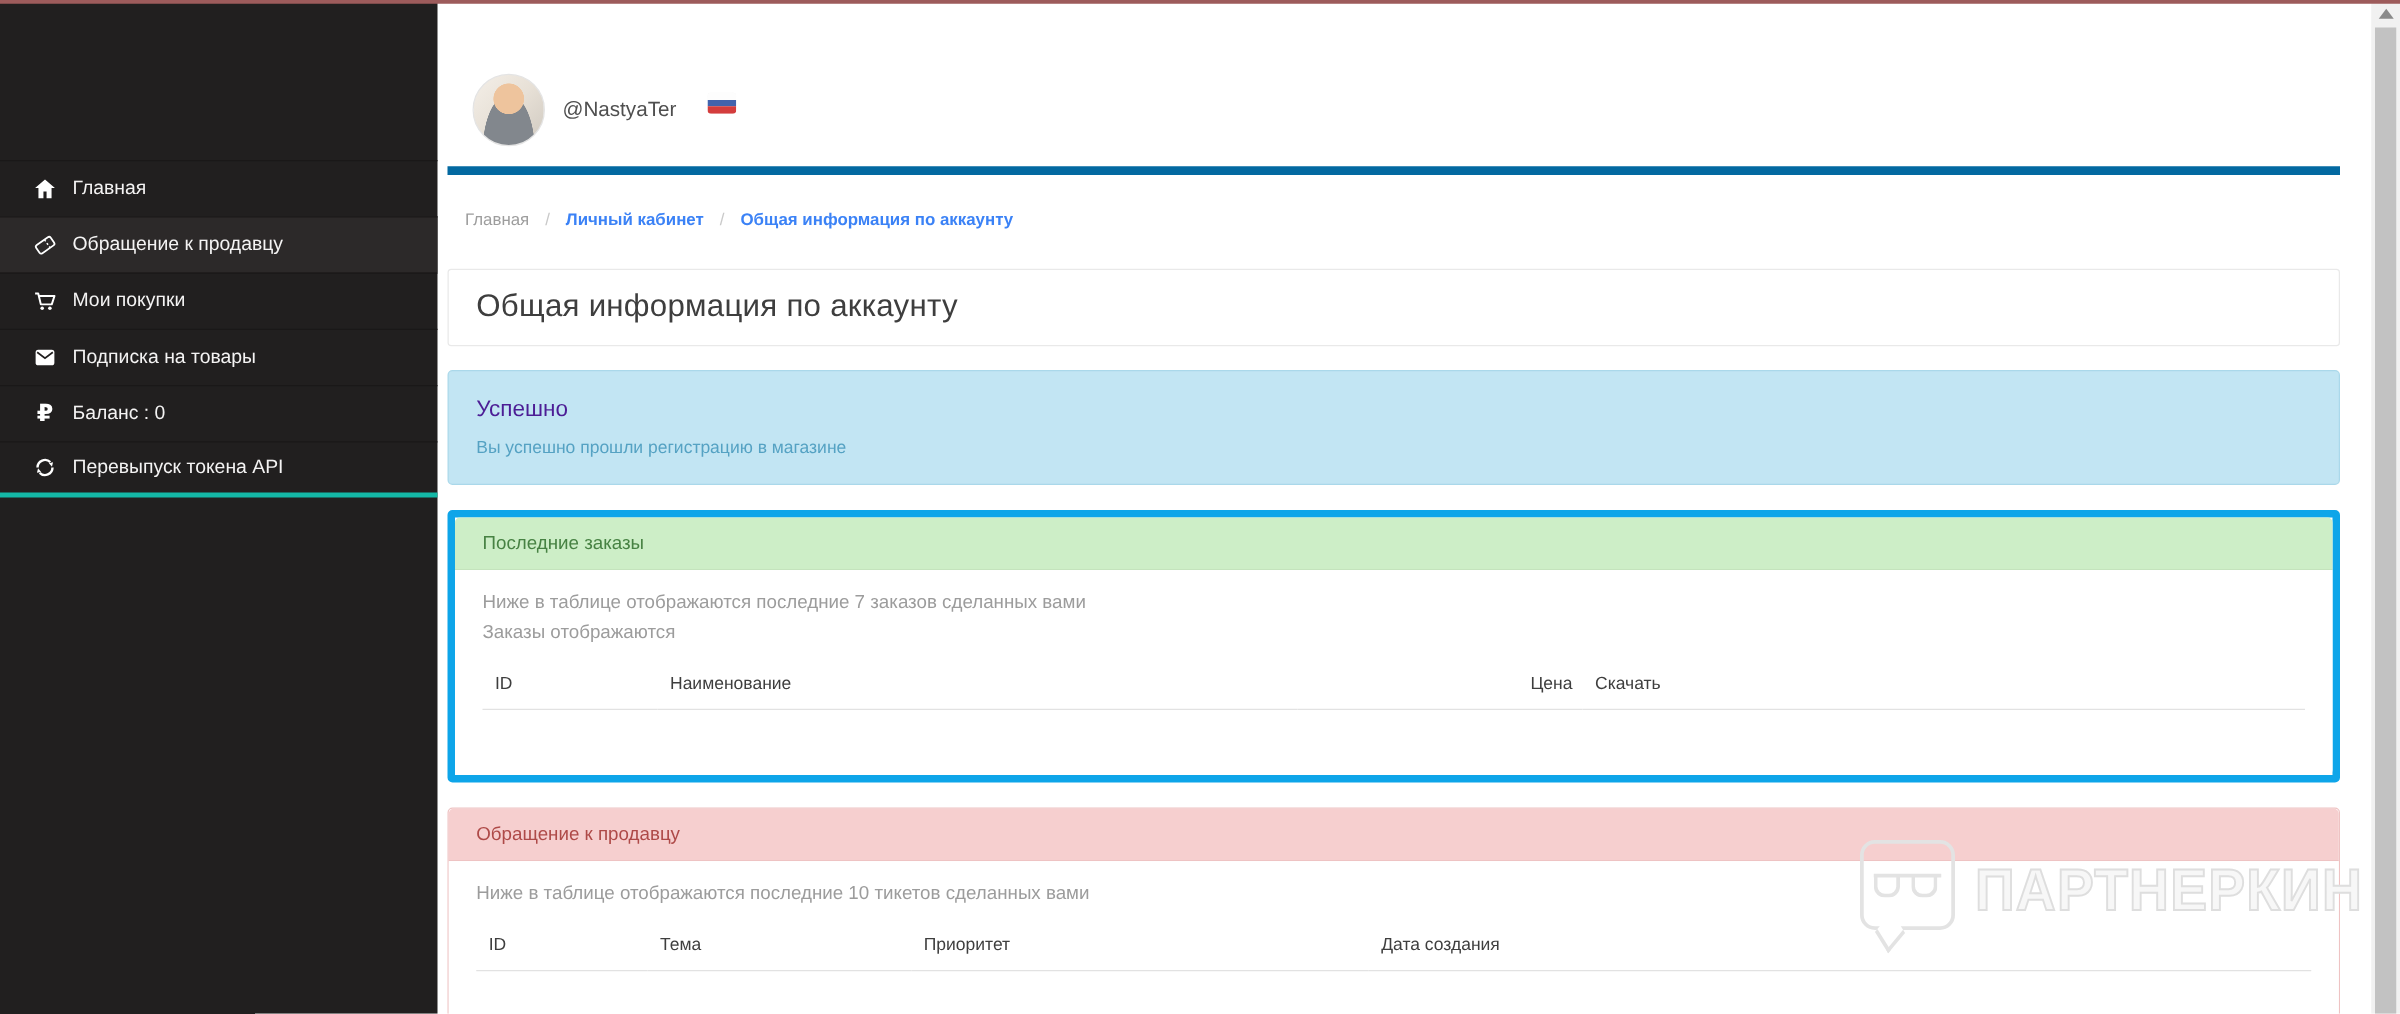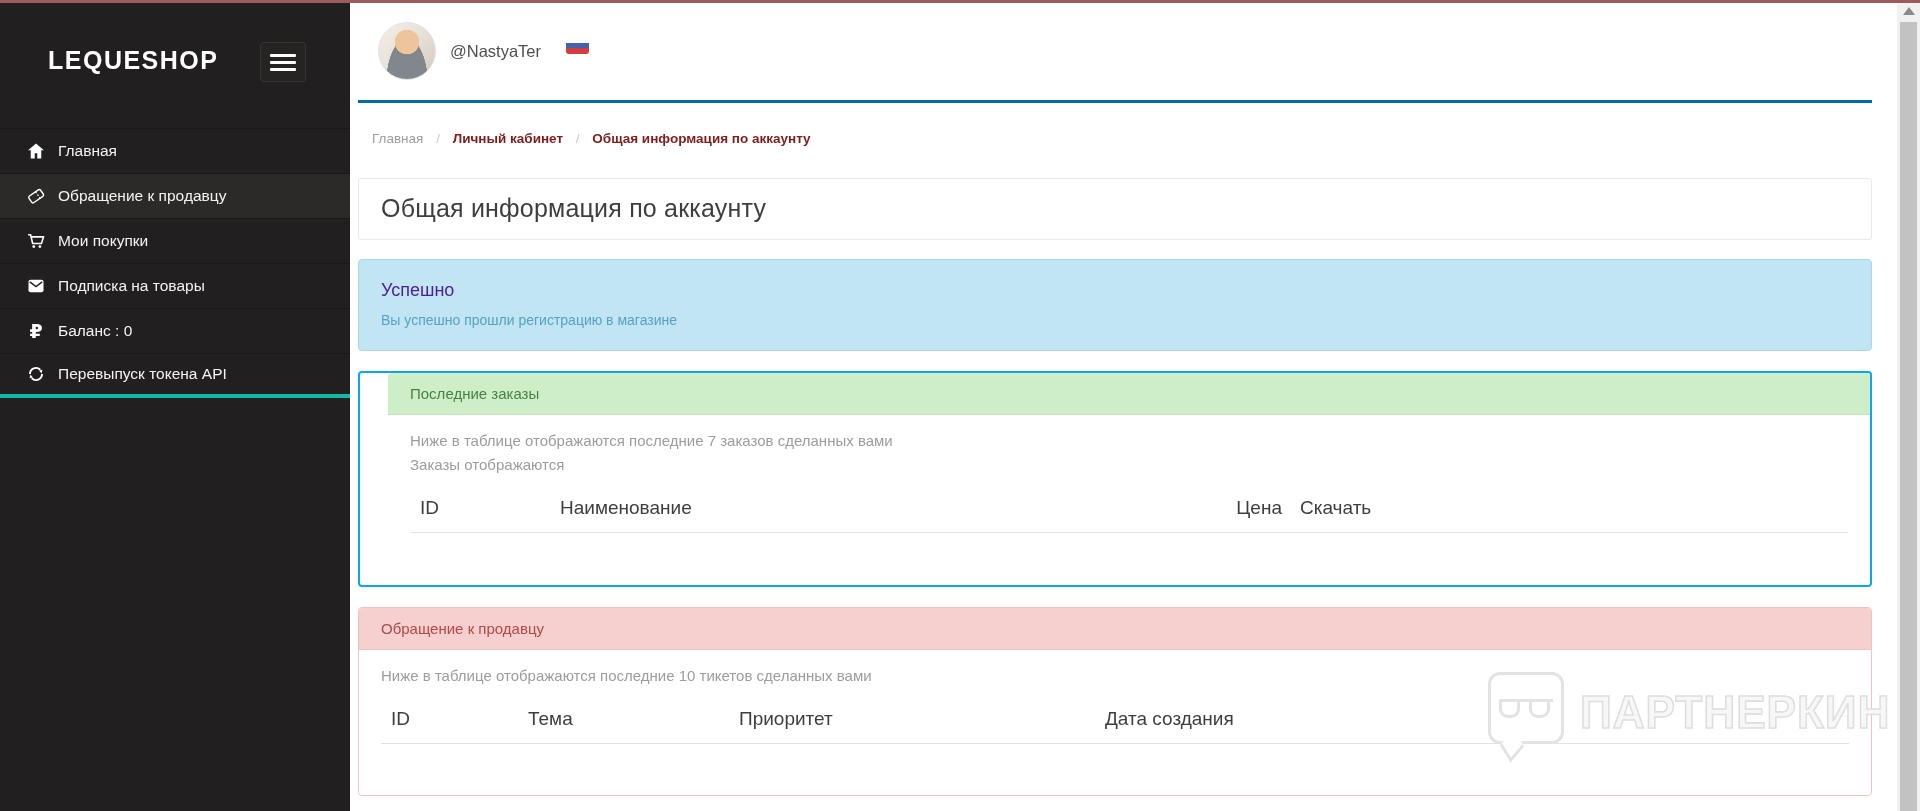--- a/index.html
+++ b/index.html
@@ -28,63 +28,63 @@
   .nav-ico { width:22px; height:22px; margin-left:25px; display:flex; align-items:center; justify-content:center;
              color:#fff; flex:none; }
   .nav-ico svg { width:20px; height:20px; }
   .rubchar { font-family:"DejaVu Sans",sans-serif; font-size:19px; font-weight:bold; color:#fff; line-height:1; }
   .nav-label { color:#f4f3f3; font-size:15.5px; margin-left:11px; white-space:nowrap; }
 
   
   .content { position:absolute; left:350px; top:0; width:1547px; height:811px; background:#fff; overflow:hidden; }
   .container { margin:0 25px 0 8px; } 
 
-  .pagehead { position:relative; height:103px; border-bottom:3px solid #0369a1; }
+  .pagehead { position:relative; height:103px; border-bottom:7px solid #0369a1;margin-top:37px; }
   .avatar { position:absolute; left:20px; top:22px; width:58px; height:58px; border-radius:50%;
             border:1px solid #e4e4e4; cursor:pointer; overflow:hidden;
             background:
               radial-gradient(circle at 50% 34%, #eec49d 0 26%, rgba(0,0,0,0) 27%),
               radial-gradient(ellipse at 50% 108%, #82878d 0 52%, rgba(0,0,0,0) 53%),
               linear-gradient(135deg, #f4efe8 0%, #e7e0d6 50%, #cfc9c0 100%); }
   .username { position:absolute; left:92px; top:42px; font-size:16.5px; color:#4f4f4f; cursor:pointer; }
   .flag { position:absolute; left:208px; top:37px; width:23px; height:17px; border-radius:3px; overflow:hidden;
           cursor:pointer; box-shadow:0 0 0 1px rgba(0,0,0,0.06) inset; }
   .flag i { display:block; height:33.4%; }
   .flag .f-w { background:#fdfdfd; } .flag .f-b { background:#4263ad; } .flag .f-r { background:#d43d3d; }
 
   .breadcrumb { padding:28px 0 0 14px; font-size:13.5px; color:#9d9d9d; height:50px; }
   .breadcrumb .bc-sep { color:#c9c9c9; margin:0 9px; }
   .breadcrumb .bc-link { color:#9d9d9d; cursor:pointer; }
-  .breadcrumb .bc-bold { font-weight:bold; color:#7f1d1d;text-align:center; }
+  .breadcrumb .bc-bold { font-weight:bold; color:#3b82f6;text-align:center; }
 
   .titlecard { margin-top:25px; background:#fff; border:1px solid #e9e9e9; border-radius:3px;
                padding:15px 22px 16px 22px; }
   .titlecard h1 { font-size:25px; font-weight:400; color:#3e3e3e; letter-spacing:0.2px; }
 
   .alert-info { margin-top:19px; background:#c2e5f3; border:1px solid #aad8ea; border-radius:4px;
                 padding:20px 22px 22px 22px; }
   .alert-info .a-title { font-size:18px; color:#4c1d95; }
   .alert-info .a-text  { font-size:14px; color:#55a2c3; margin-top:11px; }
 
   .panel { margin-top:20px; border-radius:4px; background:#fff; }
   .panel .p-head { padding:12px 22px; font-size:15px; border-radius:4px 4px 0 0; }
   .panel .p-body { padding:17px 22px 16px 22px; border-radius:0 0 4px 4px; background:#fff; }
   .p-desc { font-size:15px; color:#9c9c9c; }
   .p-note { font-size:15px; color:#9c9c9c; margin-top:7px; }
 
-  .panel-green  { border:2px solid #0ea5e9;padding-left:28px; }
+  .panel-green  { border:6px solid #0ea5e9; }
   .panel-green .p-head { background:#cdeec7; color:#478243; border-bottom:1px solid #c4e3bd; }
   .panel-red    { border:1px solid #eec3c3; }
   .panel-red .p-head { background:#f6cfcf; color:#ae4a48; border-bottom:1px solid #eec3c3; }
   .panel-yellow { border:1px solid #f0df9c; height:80px; }
   .panel-yellow .p-head { background:#fceca7; color:#7e6b34; border-bottom:1px solid #f0df9c; height:100%; 
                           display:flex; align-items:flex-start; padding-top:17px; }
 
   table.tbl { width:100%; border-collapse:collapse; table-layout:fixed; margin-top:14px; }
-  table.tbl th { text-align:left; font-weight:400; font-size:19px; color:#3e3e3e;
+  table.tbl th { text-align:left; font-weight:400; font-size:14px; color:#3e3e3e;
                  padding:10px 8px 13px 10px; border-bottom:1px solid #e2e2e2; }
   table.tbl td.spacer { height:36px; border:none; }
   .tbl-orders  th:nth-child(1){width:140px;} .tbl-orders th:nth-child(2){width:512px;}
   .tbl-orders  th:nth-child(3){width:228px;text-align:right;}
   .tbl-tickets th:nth-child(1){width:137px;} .tbl-tickets th:nth-child(2){width:211px;}
   .tbl-tickets th:nth-child(3){width:366px;}
 
   
   .scrollbar { position:absolute; right:0; top:0; width:23px; height:811px; background:#f1f1f1; z-index:50; }
   .sb-up { position:absolute; top:7px; left:6px; width:0; height:0; cursor:pointer;
@@ -104,28 +104,20 @@
   .wm-text { position:absolute; left:92px; top:14px; font-size:47px; font-weight:bold; letter-spacing:1px;
              color:#f7f7f7; -webkit-text-stroke:1.6px #dedede; transform:scaleX(0.94); transform-origin:left;
              white-space:nowrap; }
 </style>
 </head>
 <body>
 
 <div id="app">
 
   <div class="sidebar">
-    <div class="brand-row">
-      <div class="logo">LEQUESHOP</div>
-      <div class="burger">
-        <span></span>
-        <span></span>
-        <span></span>
-      </div>
-    </div>
     <div class="nav">
 
       <div class="nav-item">
         <span class="nav-ico">
           <svg viewBox="0 0 24 24">
               <path d="M12 3l9.5 8.2h-3.2V21h-4.8v-6.4h-3v6.4H5.7v-9.8H2.5z" fill="#fff"></path>
             </svg>
         </span>
         <span class="nav-label">Главная</span>
       </div>

